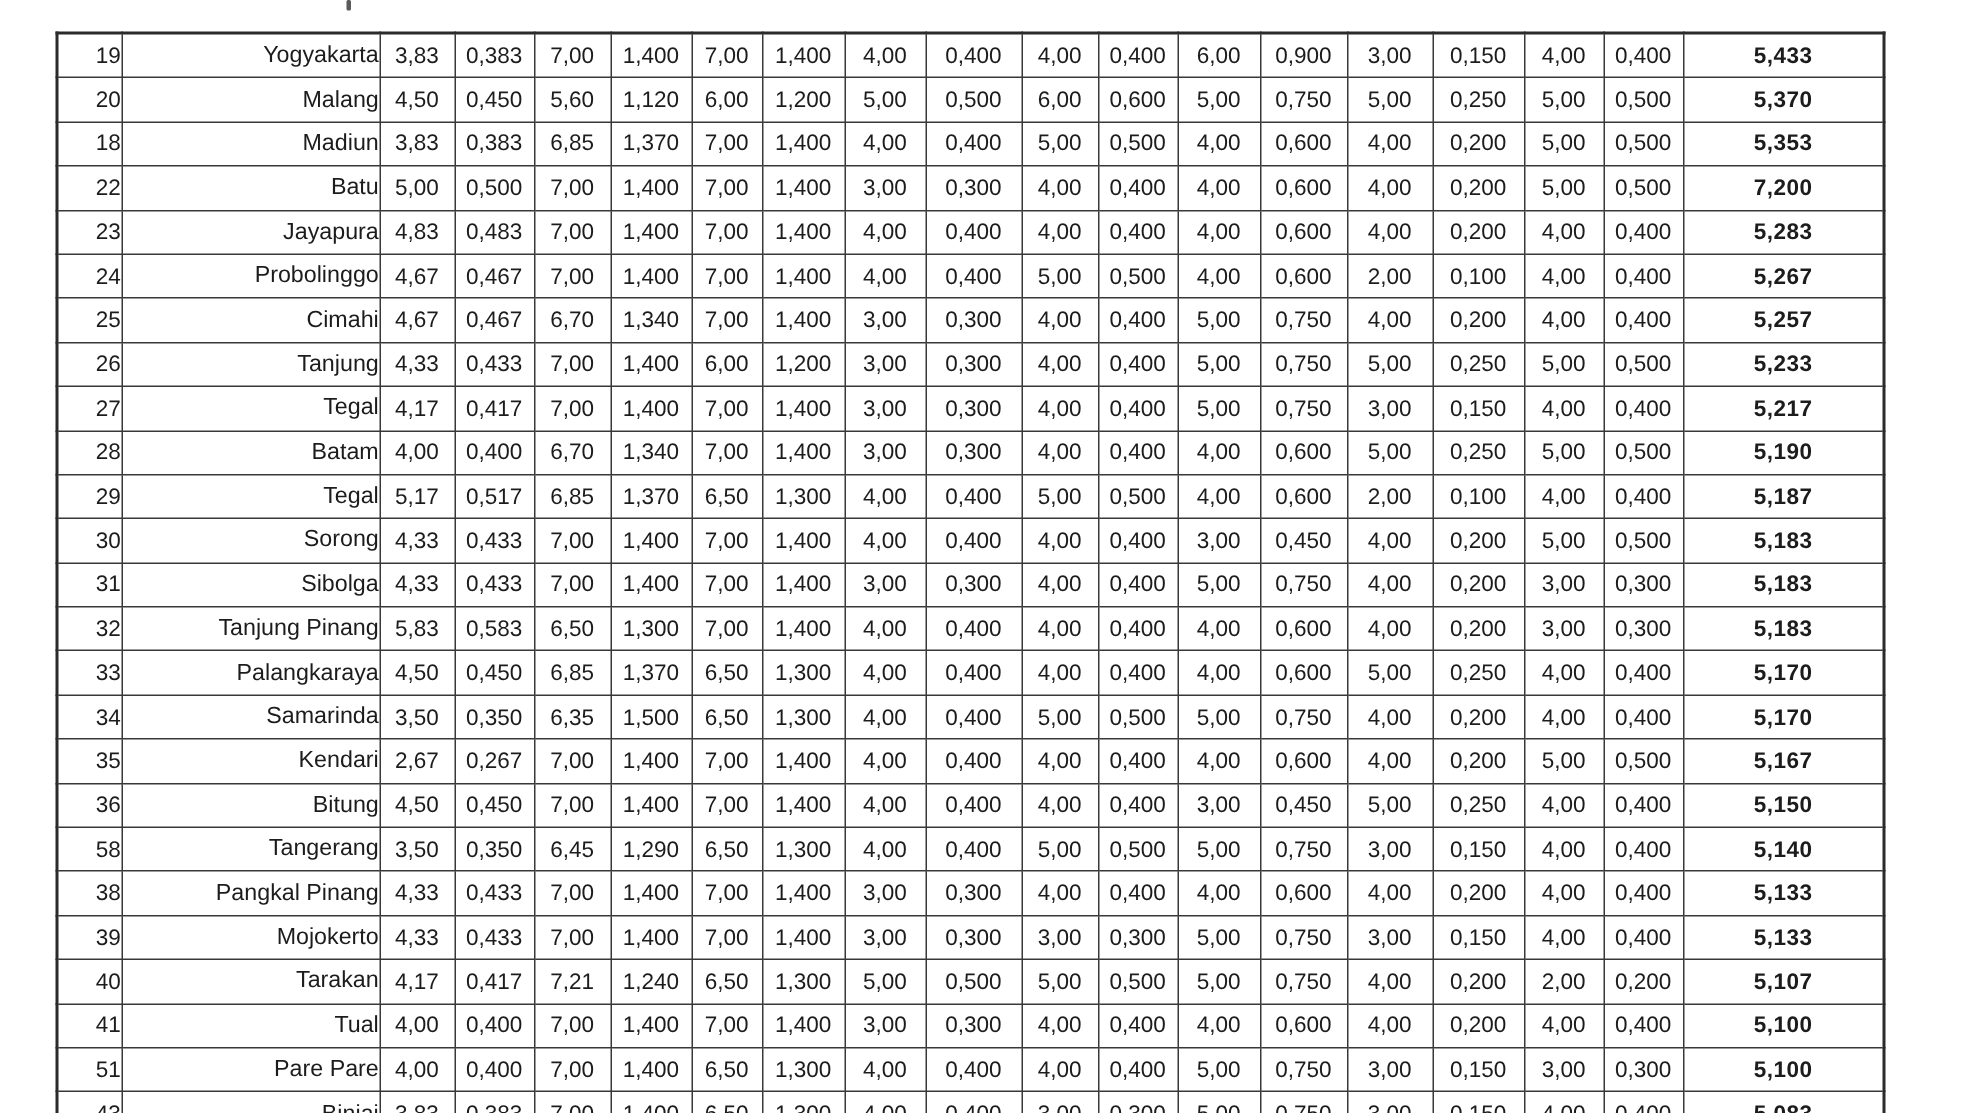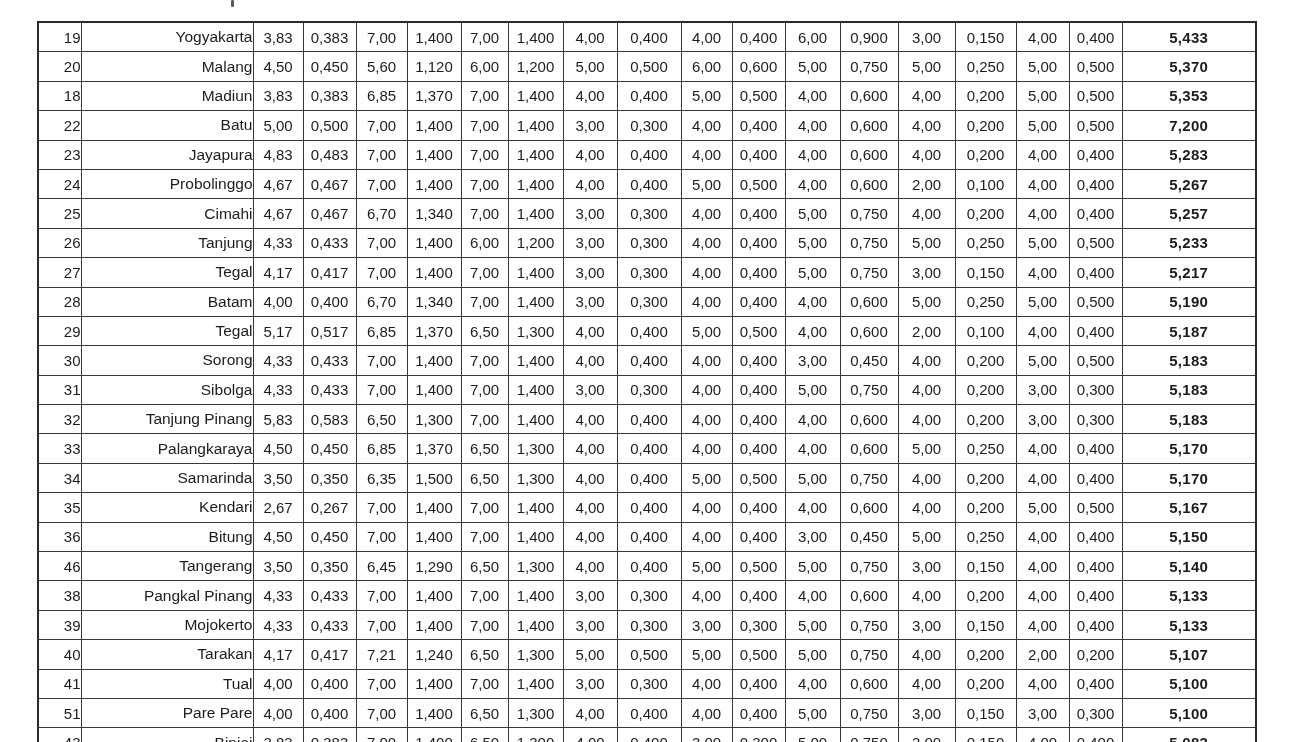--- a/index.html
+++ b/index.html
@@ -462,21 +462,21 @@
           <td class="val">0,400</td>
           <td class="val">3,00</td>
           <td class="val">0,450</td>
           <td class="val">5,00</td>
           <td class="val">0,250</td>
           <td class="val">4,00</td>
           <td class="val">0,400</td>
           <td class="total">5,150</td>
         </tr>
         <tr>
-          <td class="no">46</td>
+          <td class="no">58</td>
           <td class="city">Tangerang</td>
           <td class="val">3,50</td>
           <td class="val">0,350</td>
           <td class="val">6,45</td>
           <td class="val">1,290</td>
           <td class="val">6,50</td>
           <td class="val">1,300</td>
           <td class="val">4,00</td>
           <td class="val">0,400</td>
           <td class="val">5,00</td>

